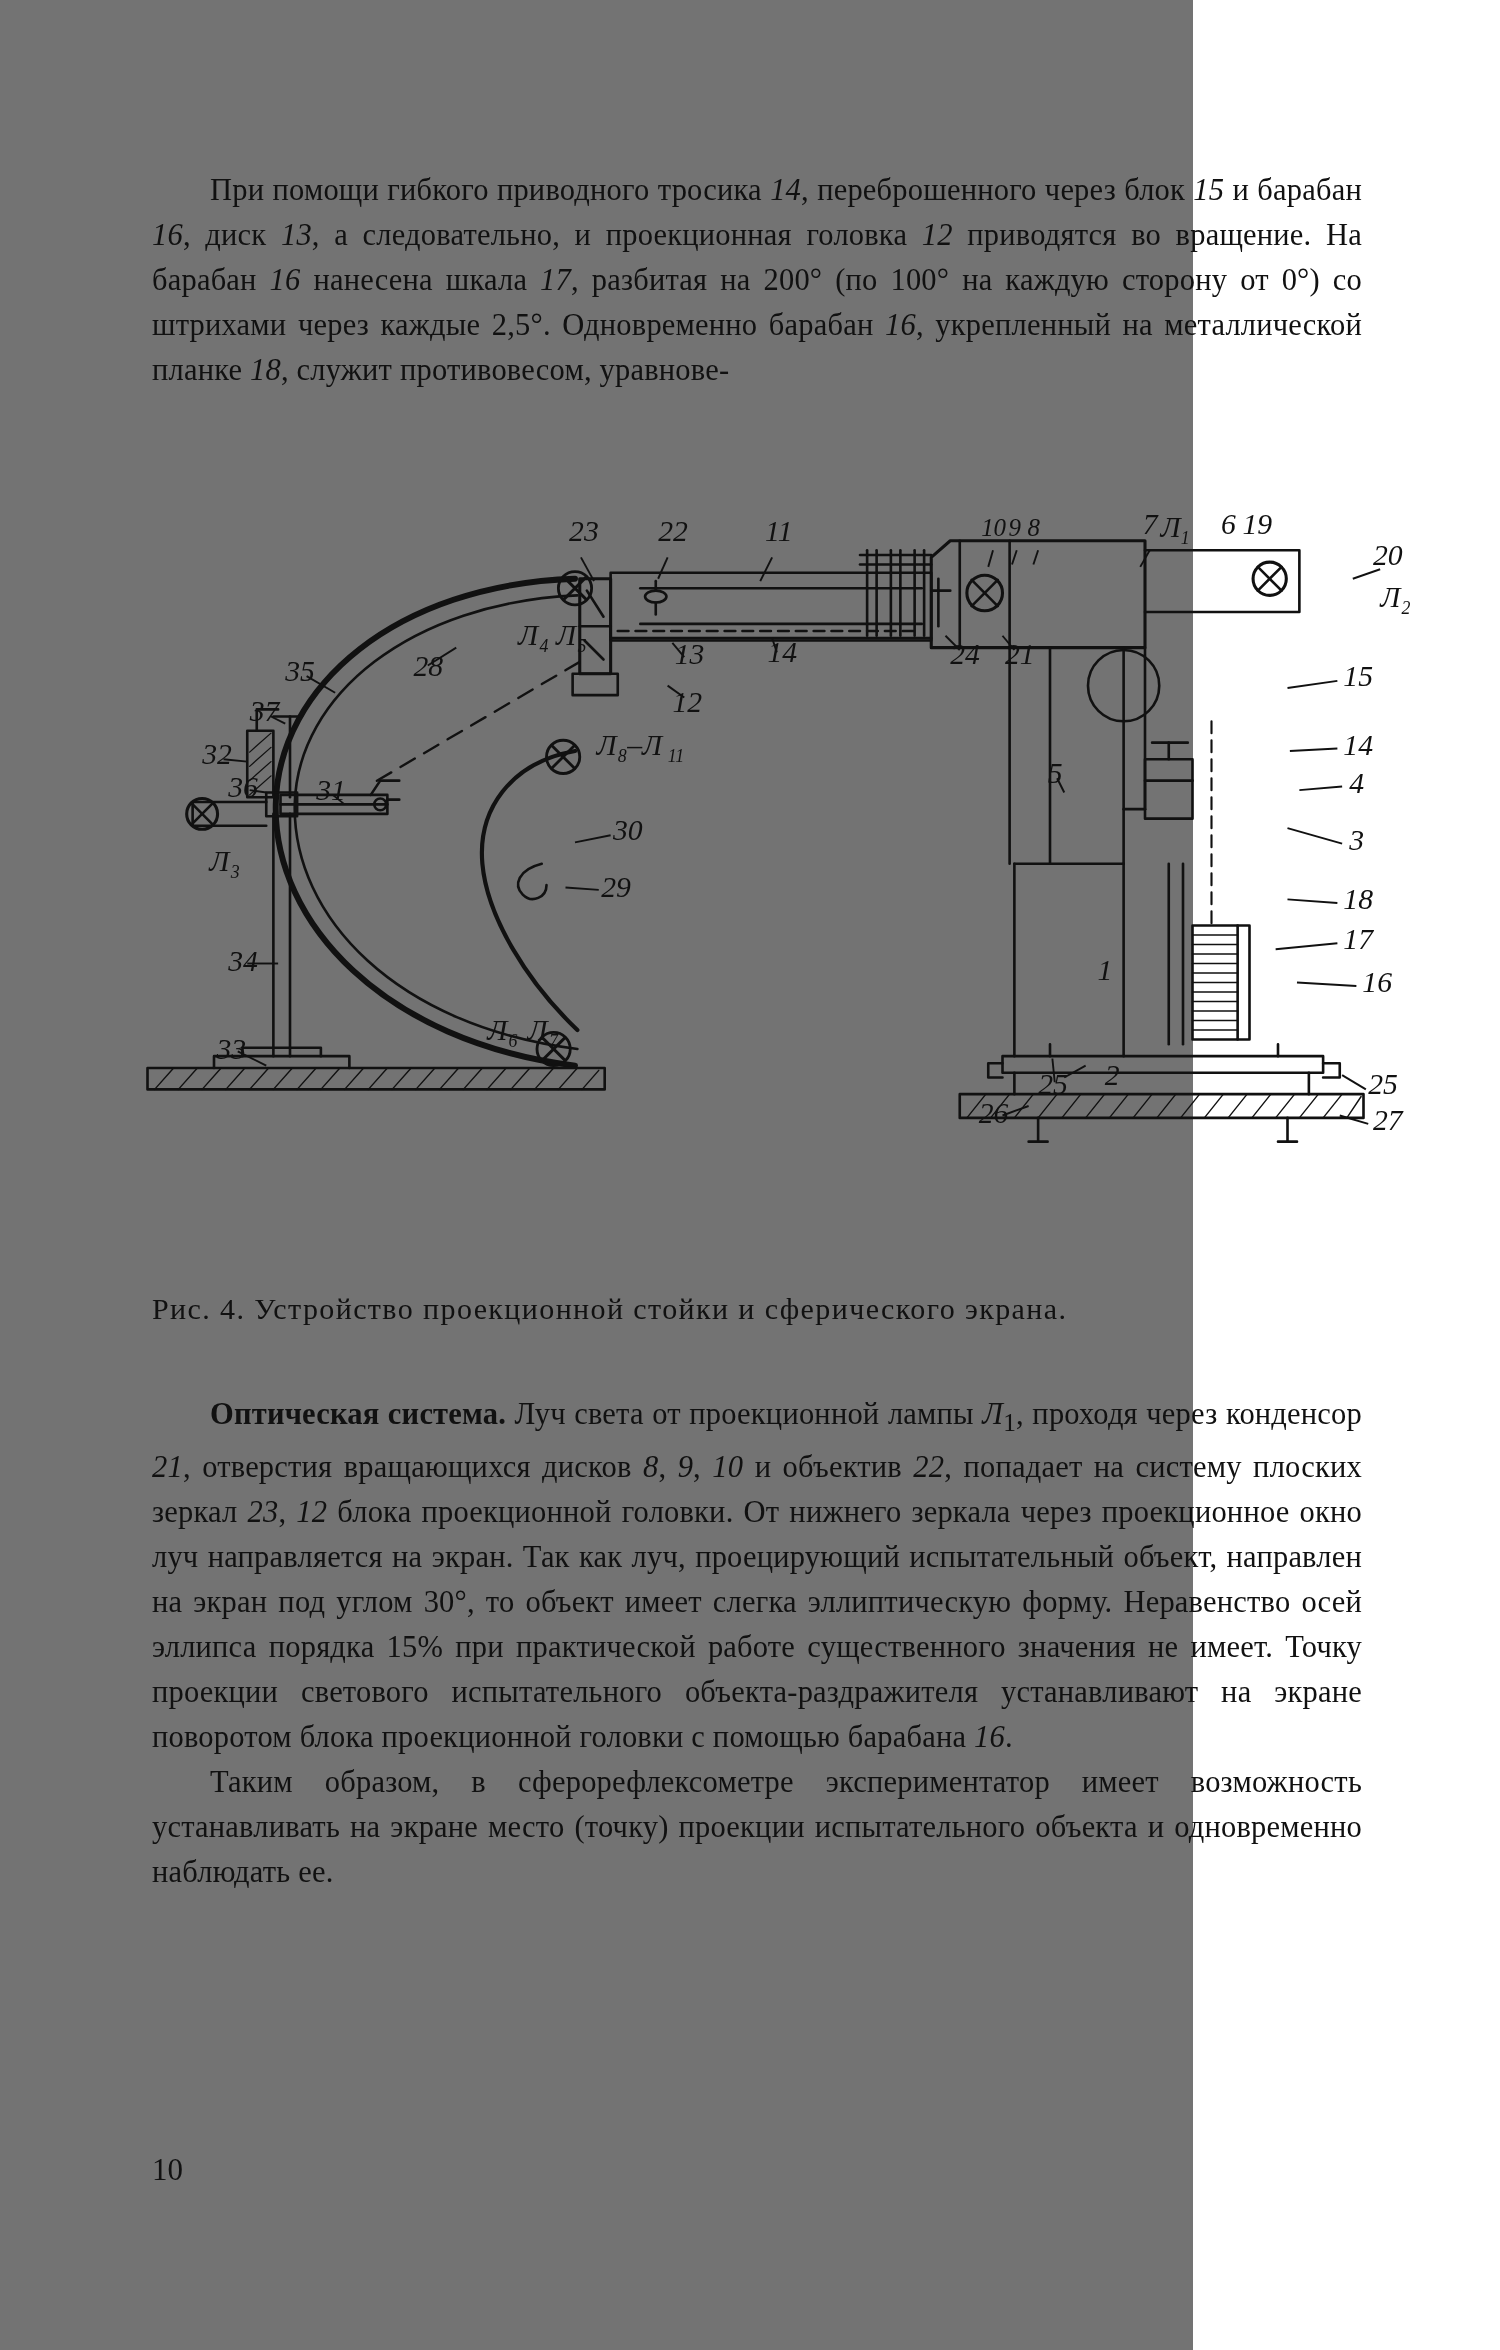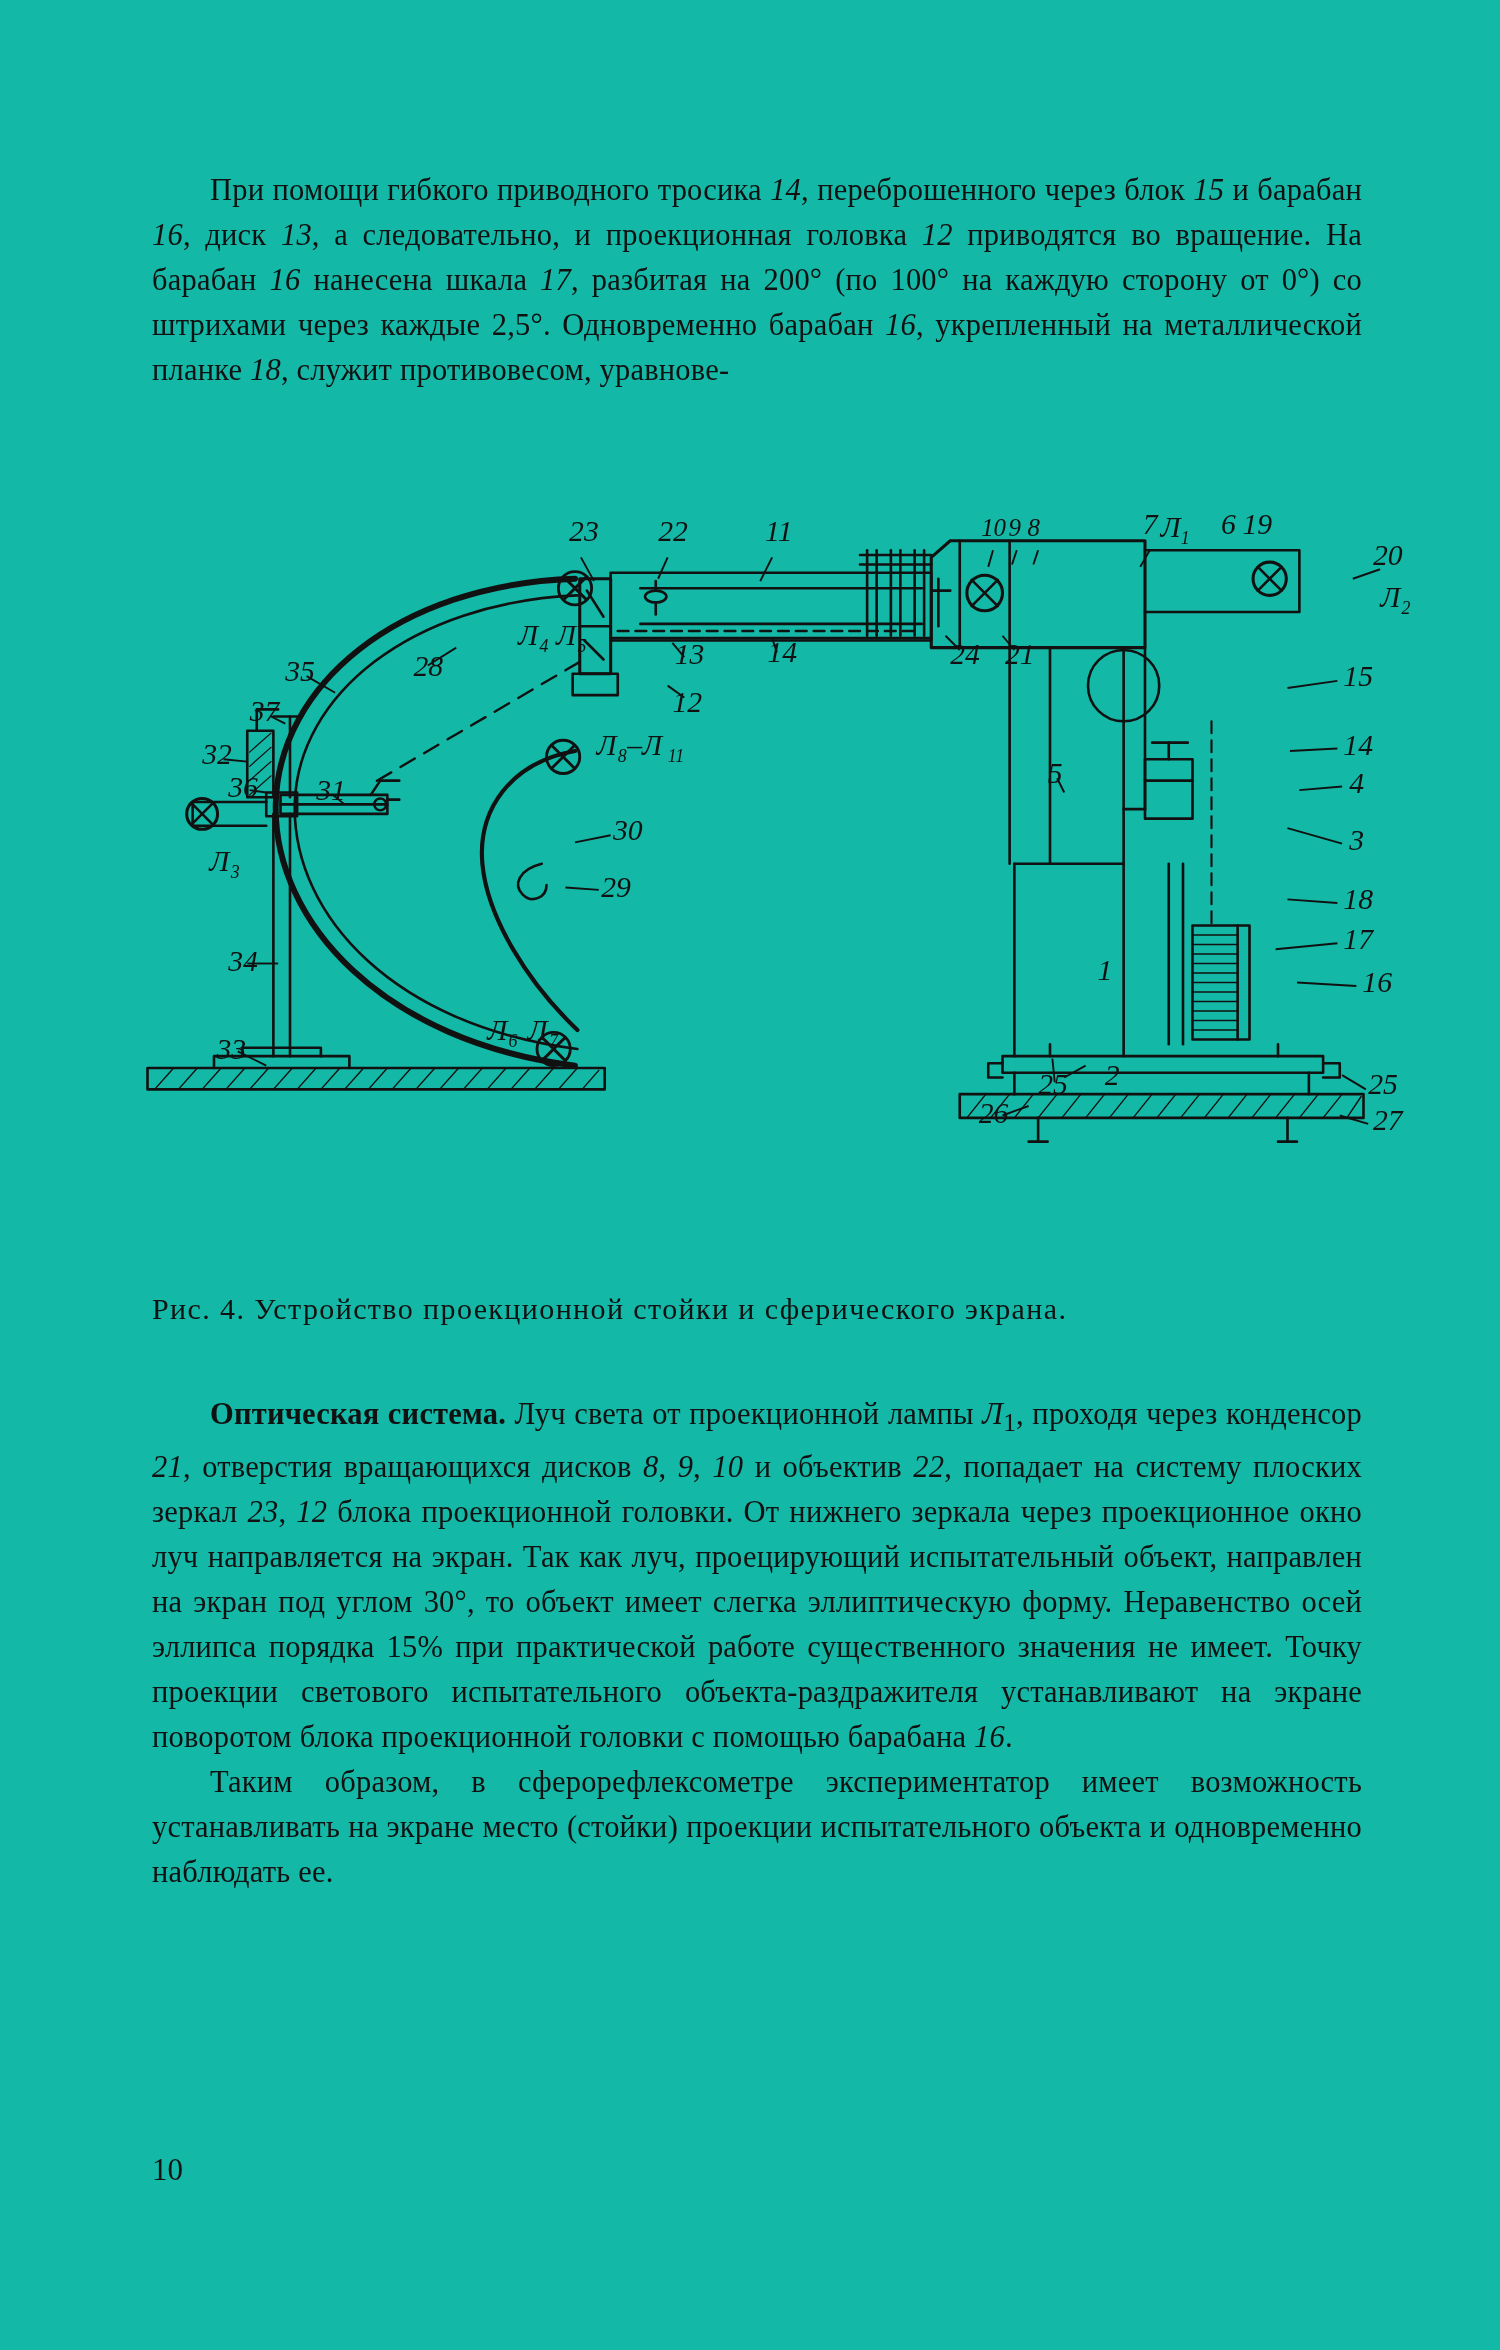--- a/index.html
+++ b/index.html
@@ -11,23 +11,23 @@
     width: 1500px;
     height: 2350px;
     position: relative;
     font-family: "Liberation Serif", serif;
     color: #111;
     overflow: hidden;
   }
   .page {
     position: absolute;
     left: 0; top: 0;
-    width: 1500px;
+    width: 1193px;
     height: 2350px;
-    background: #14b8a6;
+    background: #737373;
   }
   .textcol {
     position: absolute;
     left: 152px;
     width: 1210px;
     text-align: justify;
     font-size: 30.5px;
     line-height: 45px;
     letter-spacing: 0.2px;
   }
@@ -405,18 +405,18 @@
     </svg>
   </div>
 
   <div class="figcaption">Рис. 4. Устройство проекционной стойки и сферического экрана.</div>
 
   <div class="textcol" id="bottom-text">
     <p class="para">
       <b>Оптическая система.</b> Луч света от проекционной лампы <i>Л</i><sub>1</sub>, проходя через конденсор <i>21</i>, отверстия вращающихся дисков <i>8</i>, <i>9</i>, <i>10</i> и объектив <i>22</i>, попадает на систему плоских зеркал <i>23</i>, <i>12</i> блока проекционной головки. От нижнего зеркала через проекционное окно луч направляется на экран. Так как луч, проецирующий испытательный объект, направлен на экран под углом 30°, то объект имеет слегка эллиптическую форму. Неравенство осей эллипса порядка 15% при практической работе существенного значения не имеет. Точку проекции светового испытательного объекта-раздражителя устанавливают на экране поворотом блока проекционной головки с помощью барабана <i>16</i>.
     </p>
     <p class="para">
-      Таким образом, в сферорефлексометре экспериментатор имеет возможность устанавливать на экране место (стойки) проекции испытательного объекта и одновременно наблюдать ее.
+      Таким образом, в сферорефлексометре экспериментатор имеет возможность устанавливать на экране место (точку) проекции испытательного объекта и одновременно наблюдать ее.
     </p>
   </div>
 
   <div class="pagenum">10</div>
 </div>
 
 </body></html>

